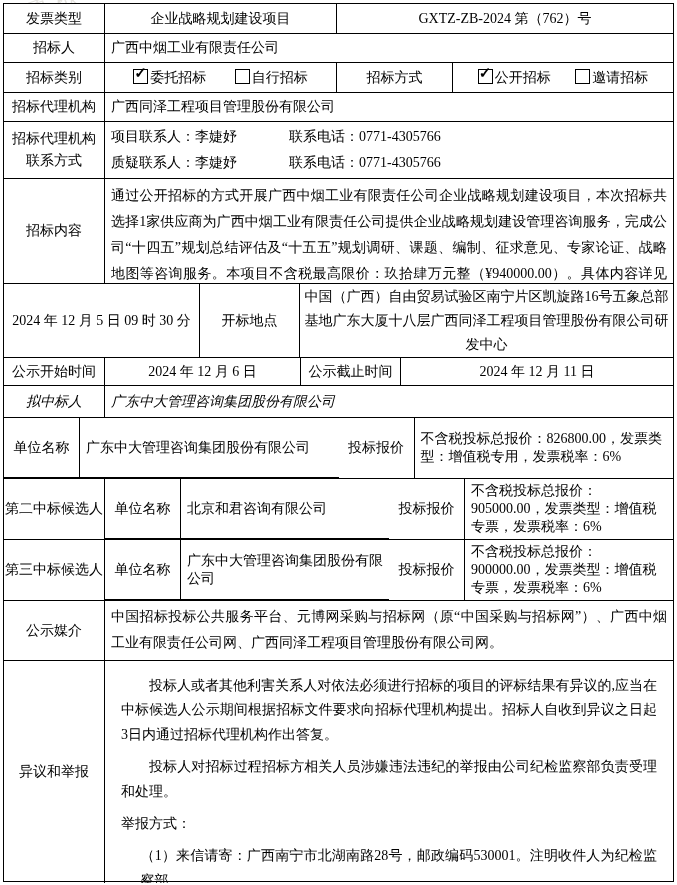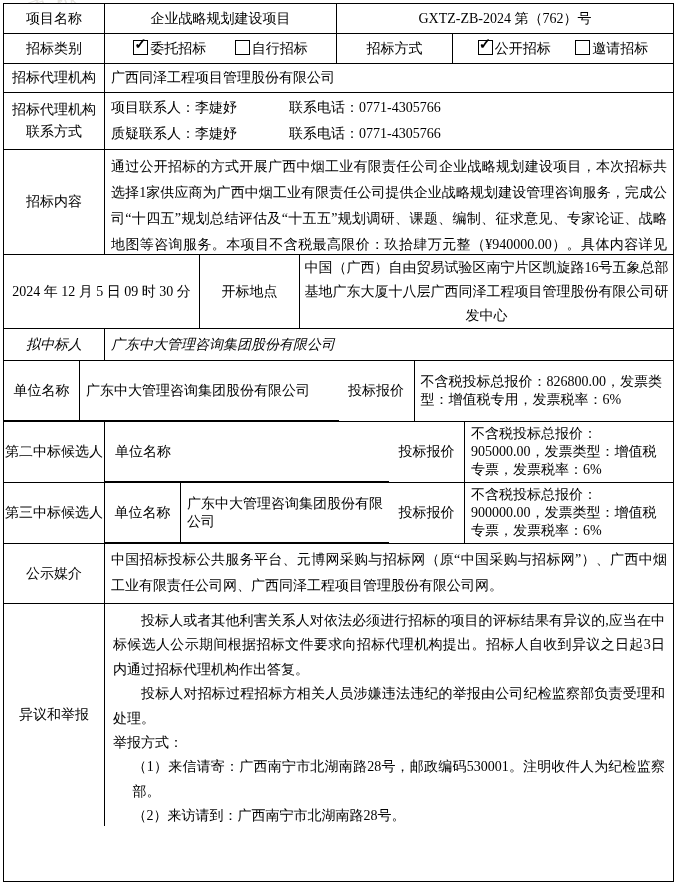--- a/index.html
+++ b/index.html
@@ -35,21 +35,21 @@
   .cb{display:inline-block;width:13px;height:13px;border:1px solid #000;
       margin-right:2px;vertical-align:-2px;position:relative;background:#fff;}
   .cb.checked::before{content:"✓";position:absolute;left:0px;top:-4px;
       font-size:15px;font-weight:bold;line-height:15px;}
   .optpair{display:flex;justify-content:space-evenly;width:100%;}
   .opt{white-space:nowrap;}
   .content-text{line-height:26px;}
   .media-text{line-height:26px;padding-top:3px;}
   .openloc{line-height:24px;text-align:center;padding:1px 4px 0 4px;}
   .objection{padding:5px 8px 0 8px;line-height:24.4px;}
-  .objection p{margin:0;text-align:justify;}
+  .objection p{margin:8px;text-align:justify;}
   .ind2{text-indent:2em;}
   .ind15{padding-left:1.4em;}
   .wm{position:absolute;color:#8a7f6d;opacity:.22;font-size:30px;
       transform:rotate(-18deg);pointer-events:none;font-family:"DejaVu Serif",serif;
       letter-spacing:6px;white-space:nowrap;}
   .wm1{left:28px;top:-12px;font-size:22px;}
   .wm2{left:278px;top:36px;}
   .wm3{left:360px;top:118px;font-size:24px;}
   .wm4{left:352px;top:305px;}
   .wm5{left:48px;top:442px;font-size:26px;}
@@ -61,25 +61,29 @@
 <div class="wm wm1">真栿</div>
 <div class="wm wm2">真栿</div>
 <div class="wm wm3">真栿</div>
 <div class="wm wm4">真栿</div>
 <div class="wm wm5">真栿</div>
 <div class="wm wm6">真栿</div>
 
 <div class="table">
 
   <div class="row h30">
-    <div class="c w101 lab">项目名称</div>
+    <div class="c w101 lab">发票类型</div>
     <div class="c w232 ctr">企业战略规划建设项目</div>
     <div class="c grow ctr">GXTZ-ZB-2024 第（762）号</div>
   </div>
 
+  <div class="row h29">
+    <div class="c w101 lab">招标人</div>
+    <div class="c grow lft">广西中烟工业有限责任公司</div>
+  </div>
 
   <div class="row h30">
     <div class="c w101 lab">招标类别</div>
     <div class="c w232 ctr">
       <div class="optpair">
         <span class="opt"><span class="cb checked"></span><span>委托招标</span></span>
         <span class="opt"><span class="cb"></span><span>自行招标</span></span>
       </div>
     </div>
     <div class="c w116 lab">招标方式</div>
@@ -117,20 +121,26 @@
     <div class="c w101 lab">招标内容</div>
     <div class="c grow jus content-text">通过公开招标的方式开展广西中烟工业有限责任公司企业战略规划建设项目，本次招标共选择1家供应商为广西中烟工业有限责任公司提供企业战略规划建设管理咨询服务，完成公司“十四五”规划总结评估及“十五五”规划调研、课题、编制、征求意见、专家论证、战略地图等咨询服务。本项目不含税最高限价：玖拾肆万元整（¥940000.00）。具体内容详见招标文件。</div>
   </div>
 
   <div class="row h74">
     <div class="c w196 ctr">2024 年 12 月 5 日 09 时 30 分</div>
     <div class="c w100 lab">开标地点</div>
     <div class="c grow openloc">中国（广西）自由贸易试验区南宁片区凯旋路16号五象总部基地广东大厦十八层广西同泽工程项目管理股份有限公司研发中心</div>
   </div>
 
+  <div class="row h28">
+    <div class="c w101 lab">公示开始时间</div>
+    <div class="c w196 ctr">2024 年 12 月 6 日</div>
+    <div class="c w100 lab">公示截止时间</div>
+    <div class="c grow ctr">2024 年 12 月 11 日</div>
+  </div>
 
   <div class="row h32">
     <div class="c w101 lab">拟中标人</div>
     <div class="c grow lft">广东中大管理咨询集团股份有限公司</div>
   </div>
 
   <div class="row" style="height:61px;">
     <div class="c grow subrows">
       <div class="subrow first">
         <div class="c w76 lab">单位名称</div>
@@ -141,20 +151,21 @@
         <div class="c grow lft">不含税投标总报价：826800.00，发票类型：增值税专用，发票税率：6%</div>
       </div>
     </div>
   </div>
 
   <div class="row" style="height:61px;">
     <div class="c w101 lab">第二中标候选人</div>
     <div class="c grow subrows">
       <div class="subrow first">
         <div class="c w76 lab">单位名称</div>
+        <div class="c grow lft">北京和君咨询有限公司</div>
       </div>
       <div class="subrow">
         <div class="c w76 lab">投标报价</div>
         <div class="c grow lft">不含税投标总报价：905000.00，发票类型：增值税专票，发票税率：6%</div>
       </div>
     </div>
   </div>
 
   <div class="row" style="height:61px;">
     <div class="c w101 lab">第三中标候选人</div>

